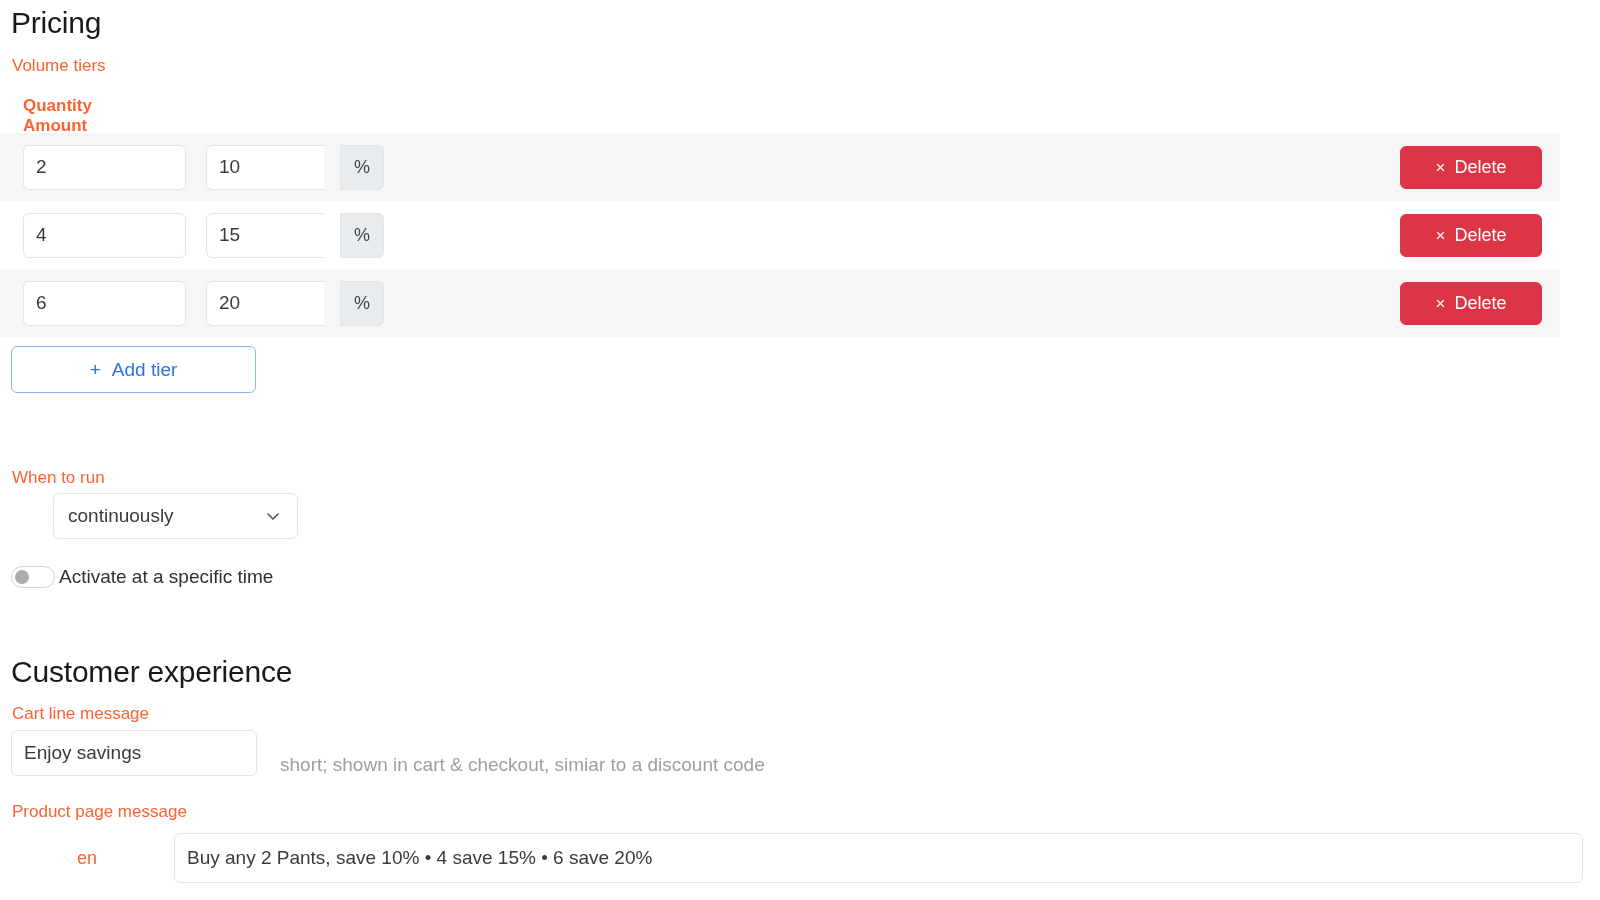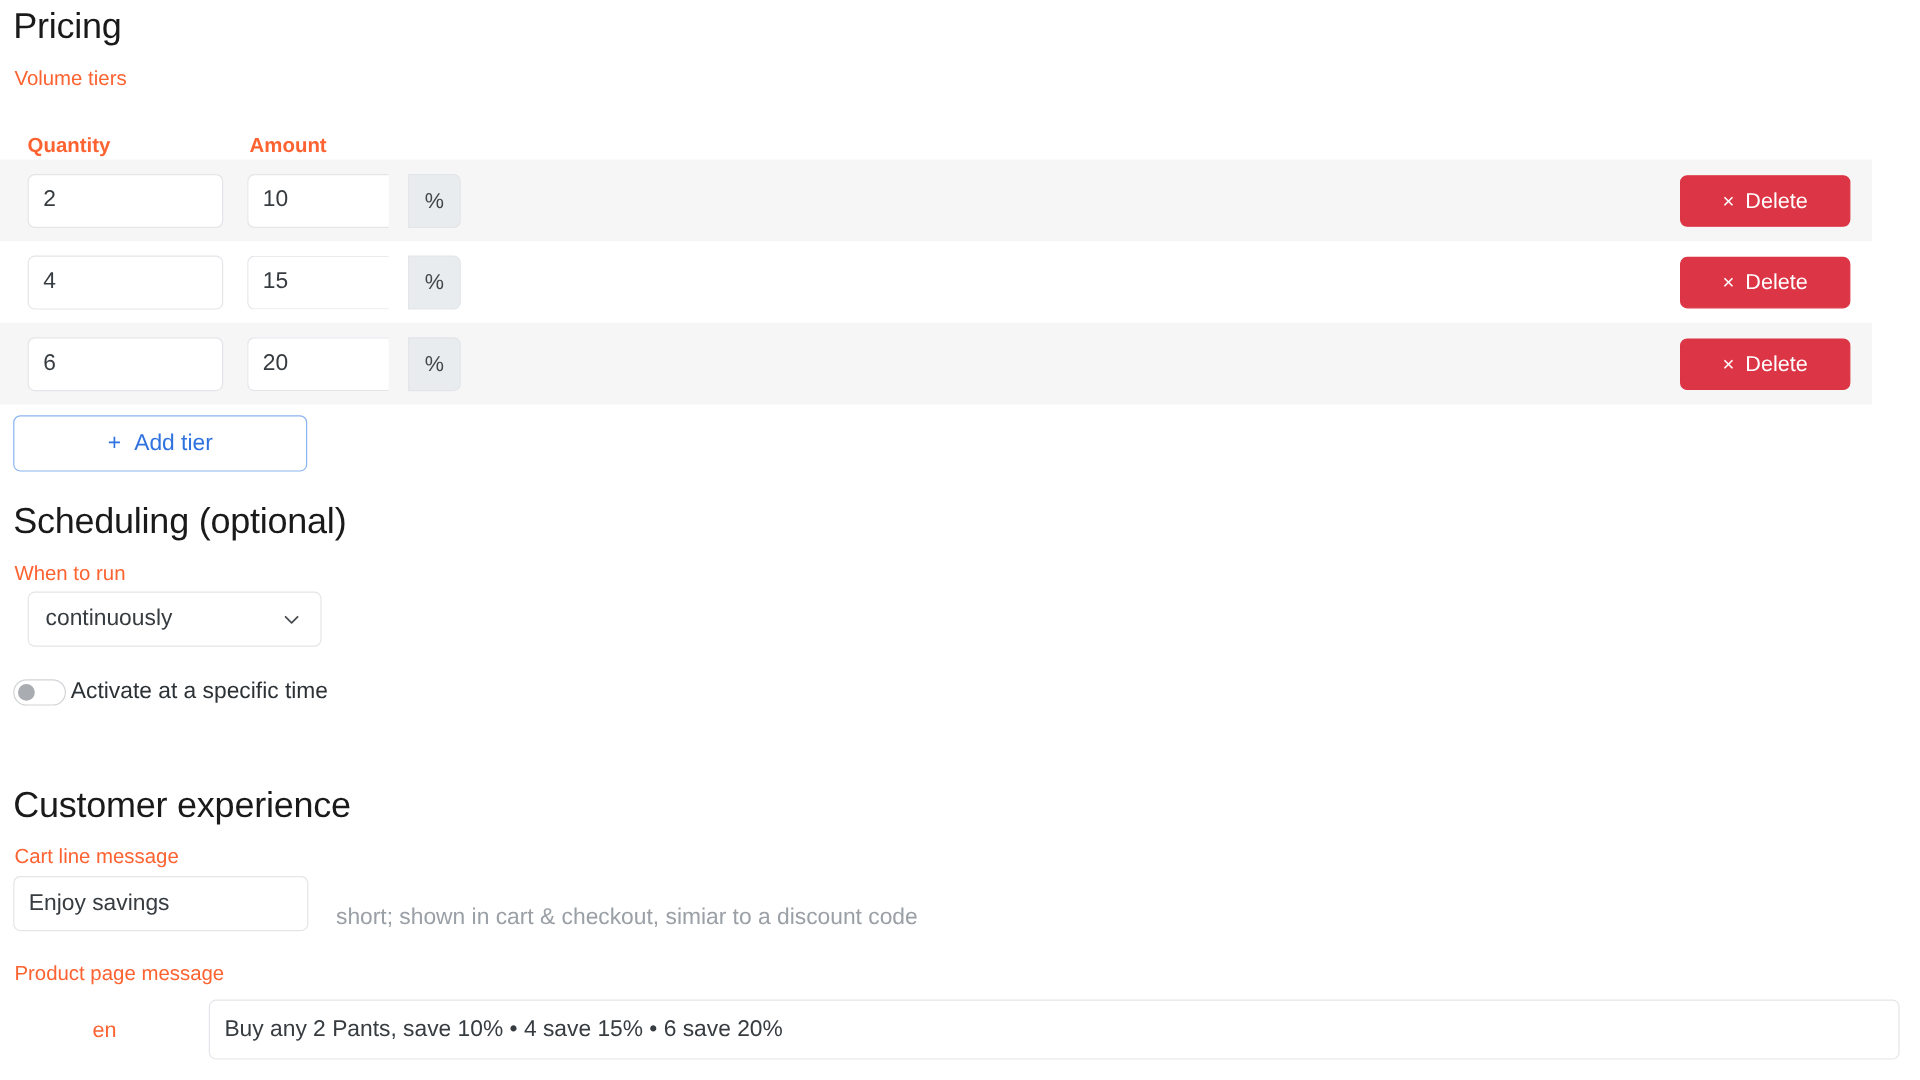--- a/index.html
+++ b/index.html
@@ -206,21 +206,21 @@
 </head>
 <body>
 
 <div class="page">
 
   <h1 class="section-title" style="position:absolute; left:11px; top:6px;">Pricing</h1>
 
   <div class="field-label" style="position:absolute; left:12px; top:56px;">Volume tiers</div>
 
   <div style="position:absolute; left:0; top:96px;">
-    <div class="tiers-head" style="margin-top:16px;">
+    <div class="tiers-head" style="margin-top:0;flex-direction:column;">
       <div class="col-quantity"><span class="col-head">Quantity</span></div>
       <div class="col-amount"><span class="col-head">Amount</span></div>
     </div>
   </div>
 
   <div style="position:absolute; left:0; top:133px;">
 
     <div class="tier-row striped">
       <input class="inp qty-input" type="text" value="2" style="">
       <div class="input-group">
@@ -261,25 +261,24 @@
     </div>
   </div>
 
   <div style="position:absolute; left:0; top:339px;">
     <button class="btn-add-tier">
       <span>+</span>
       <span>Add tier</span>
     </button>
   </div>
 
-  <h1 class="section-title" style="position:absolute; left:11px; top:418px;">Scheduling (optional)</h1>
 
   <div class="field-label" style="position:absolute; left:12px; top:468px;">When to run</div>
 
-  <div style="position:absolute; left:12px; top:482px;">
+  <div style="position:absolute; left:0; top:482px;padding-left:42px;">
     <div class="select-box">
       <span class="value">continuously</span>
       <span class="chev">
         <svg width="16" height="16" viewBox="0 0 16 16" fill="none">
           <path d="M3 6 L8 11 L13 6" stroke="#4a4f54" stroke-width="1.5" stroke-linecap="round" stroke-linejoin="round"></path>
         </svg>
       </span>
     </div>
   </div>
 

